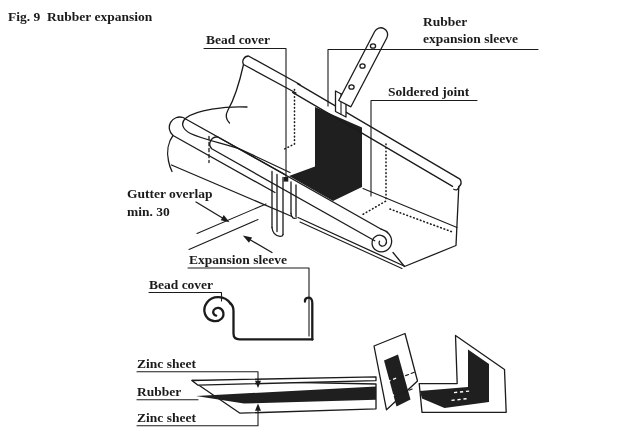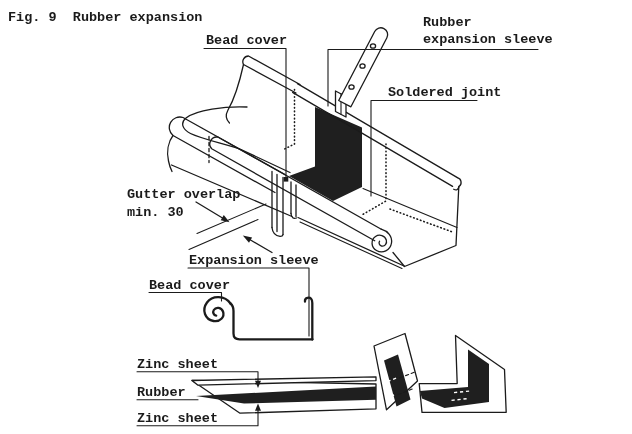--- a/index.html
+++ b/index.html
@@ -1,17 +1,17 @@
 <!DOCTYPE html>
 <html style="--ink: #1b1b1b; --rubber_fill: #1f1f1f; --background: #ffffff;"><head>
 <meta charset="utf-8">
 <style>
   html,body{margin:0;padding:0;background:#e8e8e8;}
   .stage{position:relative;width:632px;height:434px;background:var(--background,#fff);overflow:hidden;
-         font-family:Liberation Mono, monospace;}
+         font-family:Liberation Serif, serif;}
   svg{position:absolute;left:0;top:0;}
   .ln{fill:none;stroke:var(--ink,#1b1b1b);stroke-width:1.3;stroke-linecap:round;stroke-linejoin:round;}
   .thin{stroke-width:1.1;}
   .thick{stroke-width:2.3;}
   .wfill{fill:var(--background,#fff);stroke:var(--ink,#1b1b1b);stroke-width:1.3;stroke-linejoin:round;}
   .dark{fill:var(--rubber_fill,#1f1f1f);stroke:none;}
   .dots{stroke-dasharray:0.6 3;stroke-width:1.6;}
   .dash{stroke-dasharray:3.2 2.8;}
   .wdash{stroke:var(--background,#fff);stroke-dasharray:3.2 2.8;stroke-width:1.4;fill:none;}
   .head{fill:var(--ink,#1b1b1b);stroke:none;}

